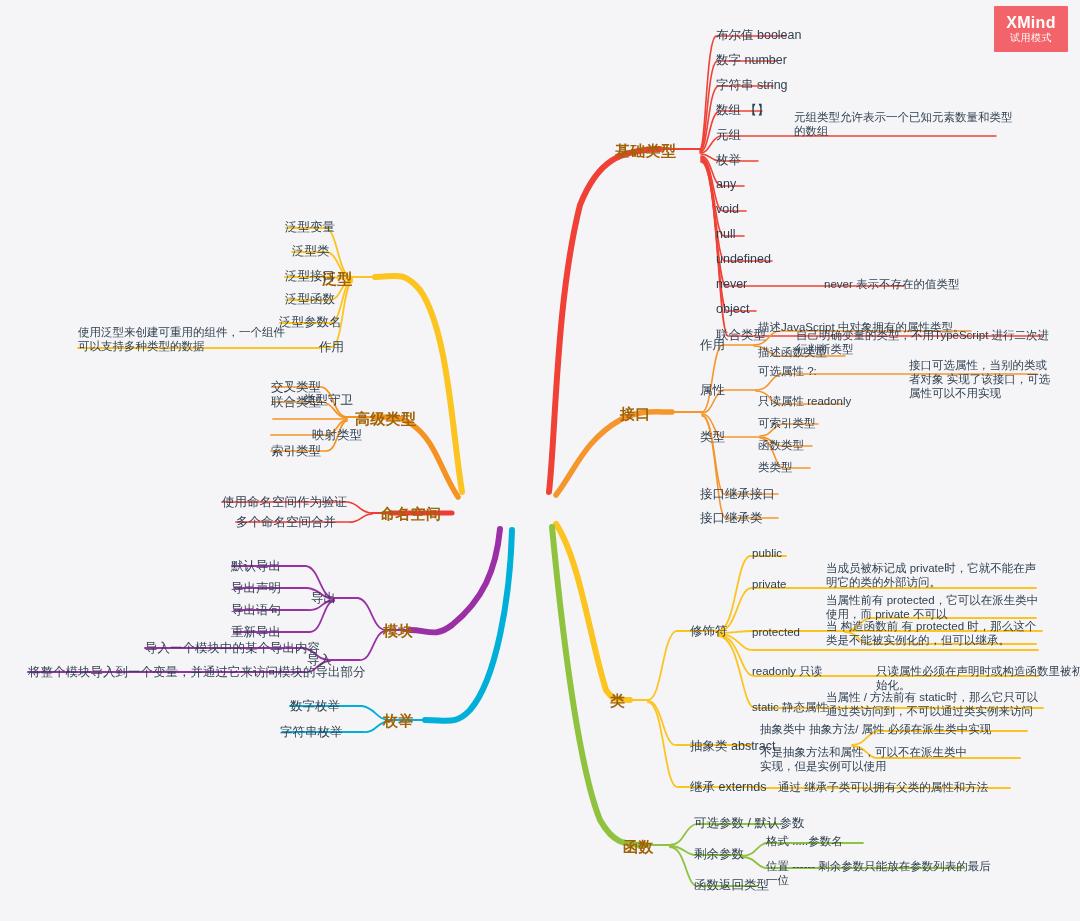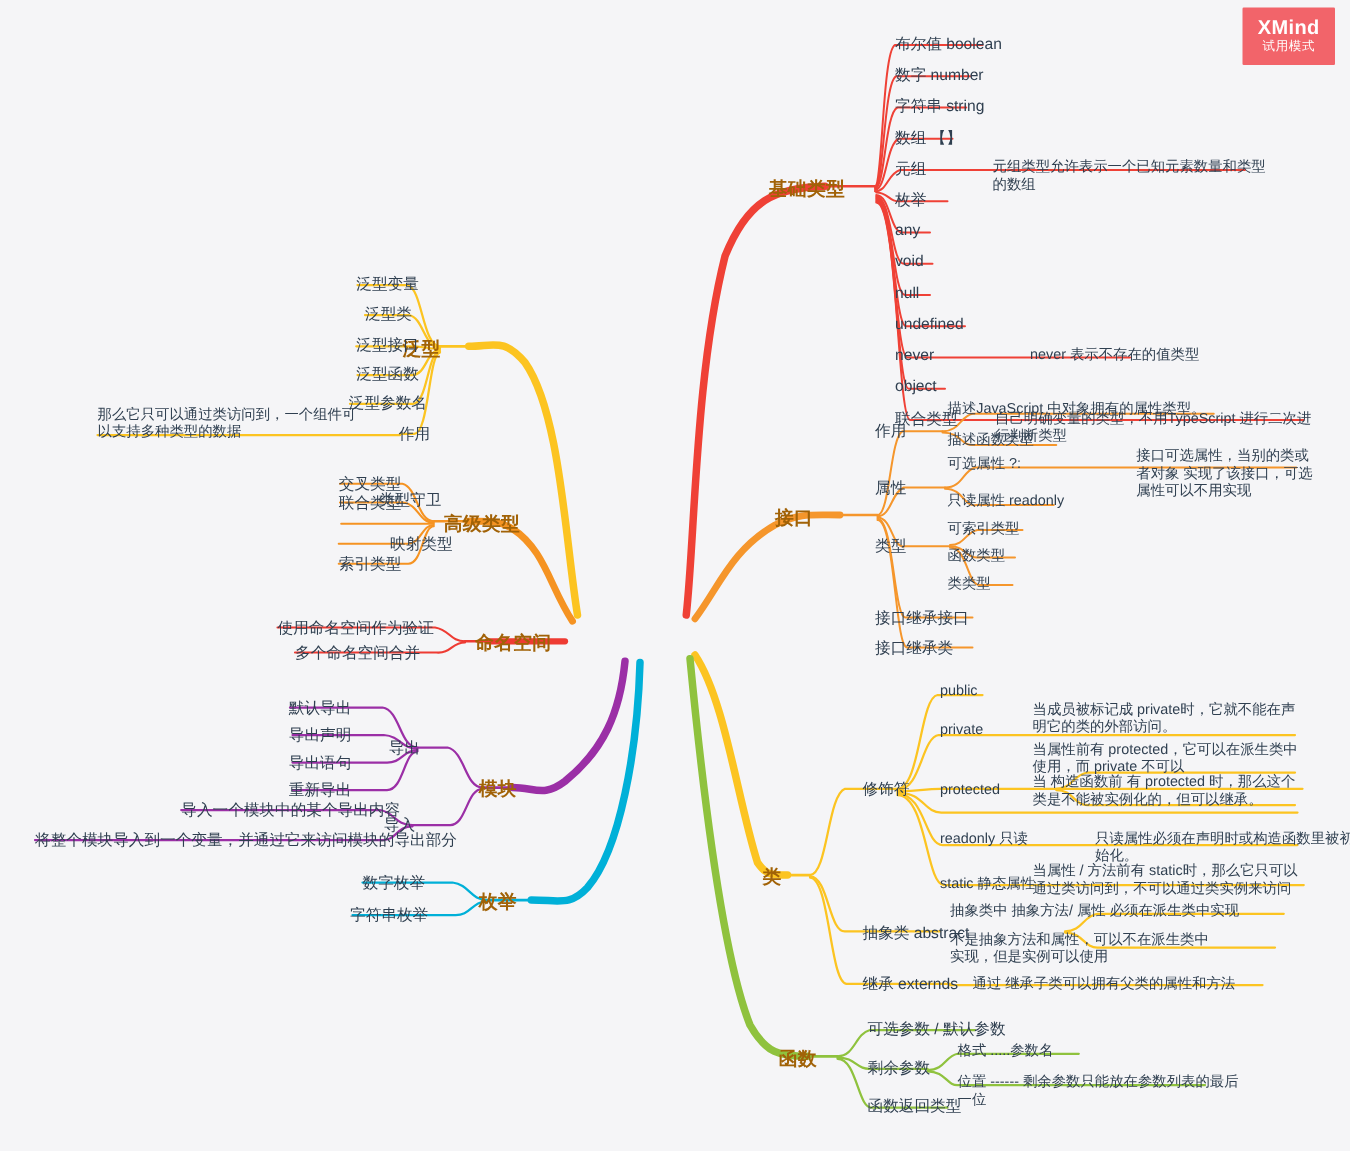--- a/index.html
+++ b/index.html
@@ -204,21 +204,21 @@
 
 
   <div class="node main-topic" style="left:615px;top:142px;">
     <span>基础类型</span>
   </div>
   <div class="node sub-topic" style="left:716px;top:27px;"><span>布尔值  boolean</span></div>
   <div class="node sub-topic" style="left:716px;top:52px;"><span>数字  number</span></div>
   <div class="node sub-topic" style="left:716px;top:77px;"><span>字符串  string</span></div>
   <div class="node sub-topic" style="left:716px;top:102px;"><span>数组  【】</span></div>
   <div class="node sub-topic" style="left:716px;top:127px;"><span>元组</span></div>
-  <div class="node leaf-topic" style="left:794px;top:127px;width:220px;"><span>元组类型允许表示一个已知元素数量和类型的数组</span></div>
+  <div class="node leaf-topic" style="left:794px;top:110px;width:220px;"><span>元组类型允许表示一个已知元素数量和类型的数组</span></div>
   <div class="node sub-topic" style="left:716px;top:152px;"><span>枚举</span></div>
   <div class="node sub-topic" style="left:716px;top:177px;"><span>any</span></div>
   <div class="node sub-topic" style="left:716px;top:202px;"><span>void</span></div>
   <div class="node sub-topic" style="left:716px;top:227px;"><span>null</span></div>
   <div class="node sub-topic" style="left:716px;top:252px;"><span>undefined</span></div>
   <div class="node sub-topic" style="left:716px;top:277px;"><span>never</span></div>
   <div class="node leaf-topic" style="left:824px;top:277px;width:180px;"><span>never  表示不存在的值类型</span></div>
   <div class="node sub-topic" style="left:716px;top:302px;"><span>object</span></div>
   <div class="node sub-topic" style="left:716px;top:327px;"><span>联合类型</span></div>
   <div class="node leaf-topic" style="left:796px;top:328px;width:260px;"><span>自己明确变量的类型，不用TypeScript 进行二次进行判断类型</span></div>
@@ -271,21 +271,21 @@
 
   <div class="node main-topic" style="left:322px;top:270px;">
     <span>泛型</span>
   </div>
   <div class="node sub-topic" style="left:285px;top:219px;"><span>泛型变量</span></div>
   <div class="node sub-topic" style="left:292px;top:243px;"><span>泛型类</span></div>
   <div class="node sub-topic" style="left:285px;top:268px;"><span>泛型接口</span></div>
   <div class="node sub-topic" style="left:285px;top:291px;"><span>泛型函数</span></div>
   <div class="node sub-topic" style="left:279px;top:314px;"><span>泛型参数名</span></div>
   <div class="node sub-topic" style="left:319px;top:339px;"><span>作用</span></div>
-  <div class="node leaf-topic" style="left:78px;top:325px;width:218px;"><span>那么它只可以通过类访问到，一个组件可以支持多种类型的数据</span></div>
+  <div class="node leaf-topic" style="left:78px;top:325px;width:218px;"><span>使用泛型来创建可重用的组件，一个组件可以支持多种类型的数据</span></div>
 
   <div class="node main-topic" style="left:355px;top:410px;">
     <span>高级类型</span>
   </div>
   <div class="node sub-topic" style="left:271px;top:379px;"><span>交叉类型</span></div>
   <div class="node sub-topic" style="left:271px;top:394px;"><span>联合类型</span></div>
   <div class="node sub-topic" style="left:271px;top:392px;margin-left:32px;"><span>类型守卫</span></div>
   <div class="node sub-topic" style="left:271px;top:427px;margin-left:41px;"><span>映射类型</span></div>
   <div class="node sub-topic" style="left:271px;top:443px;"><span>索引类型</span></div>
 

